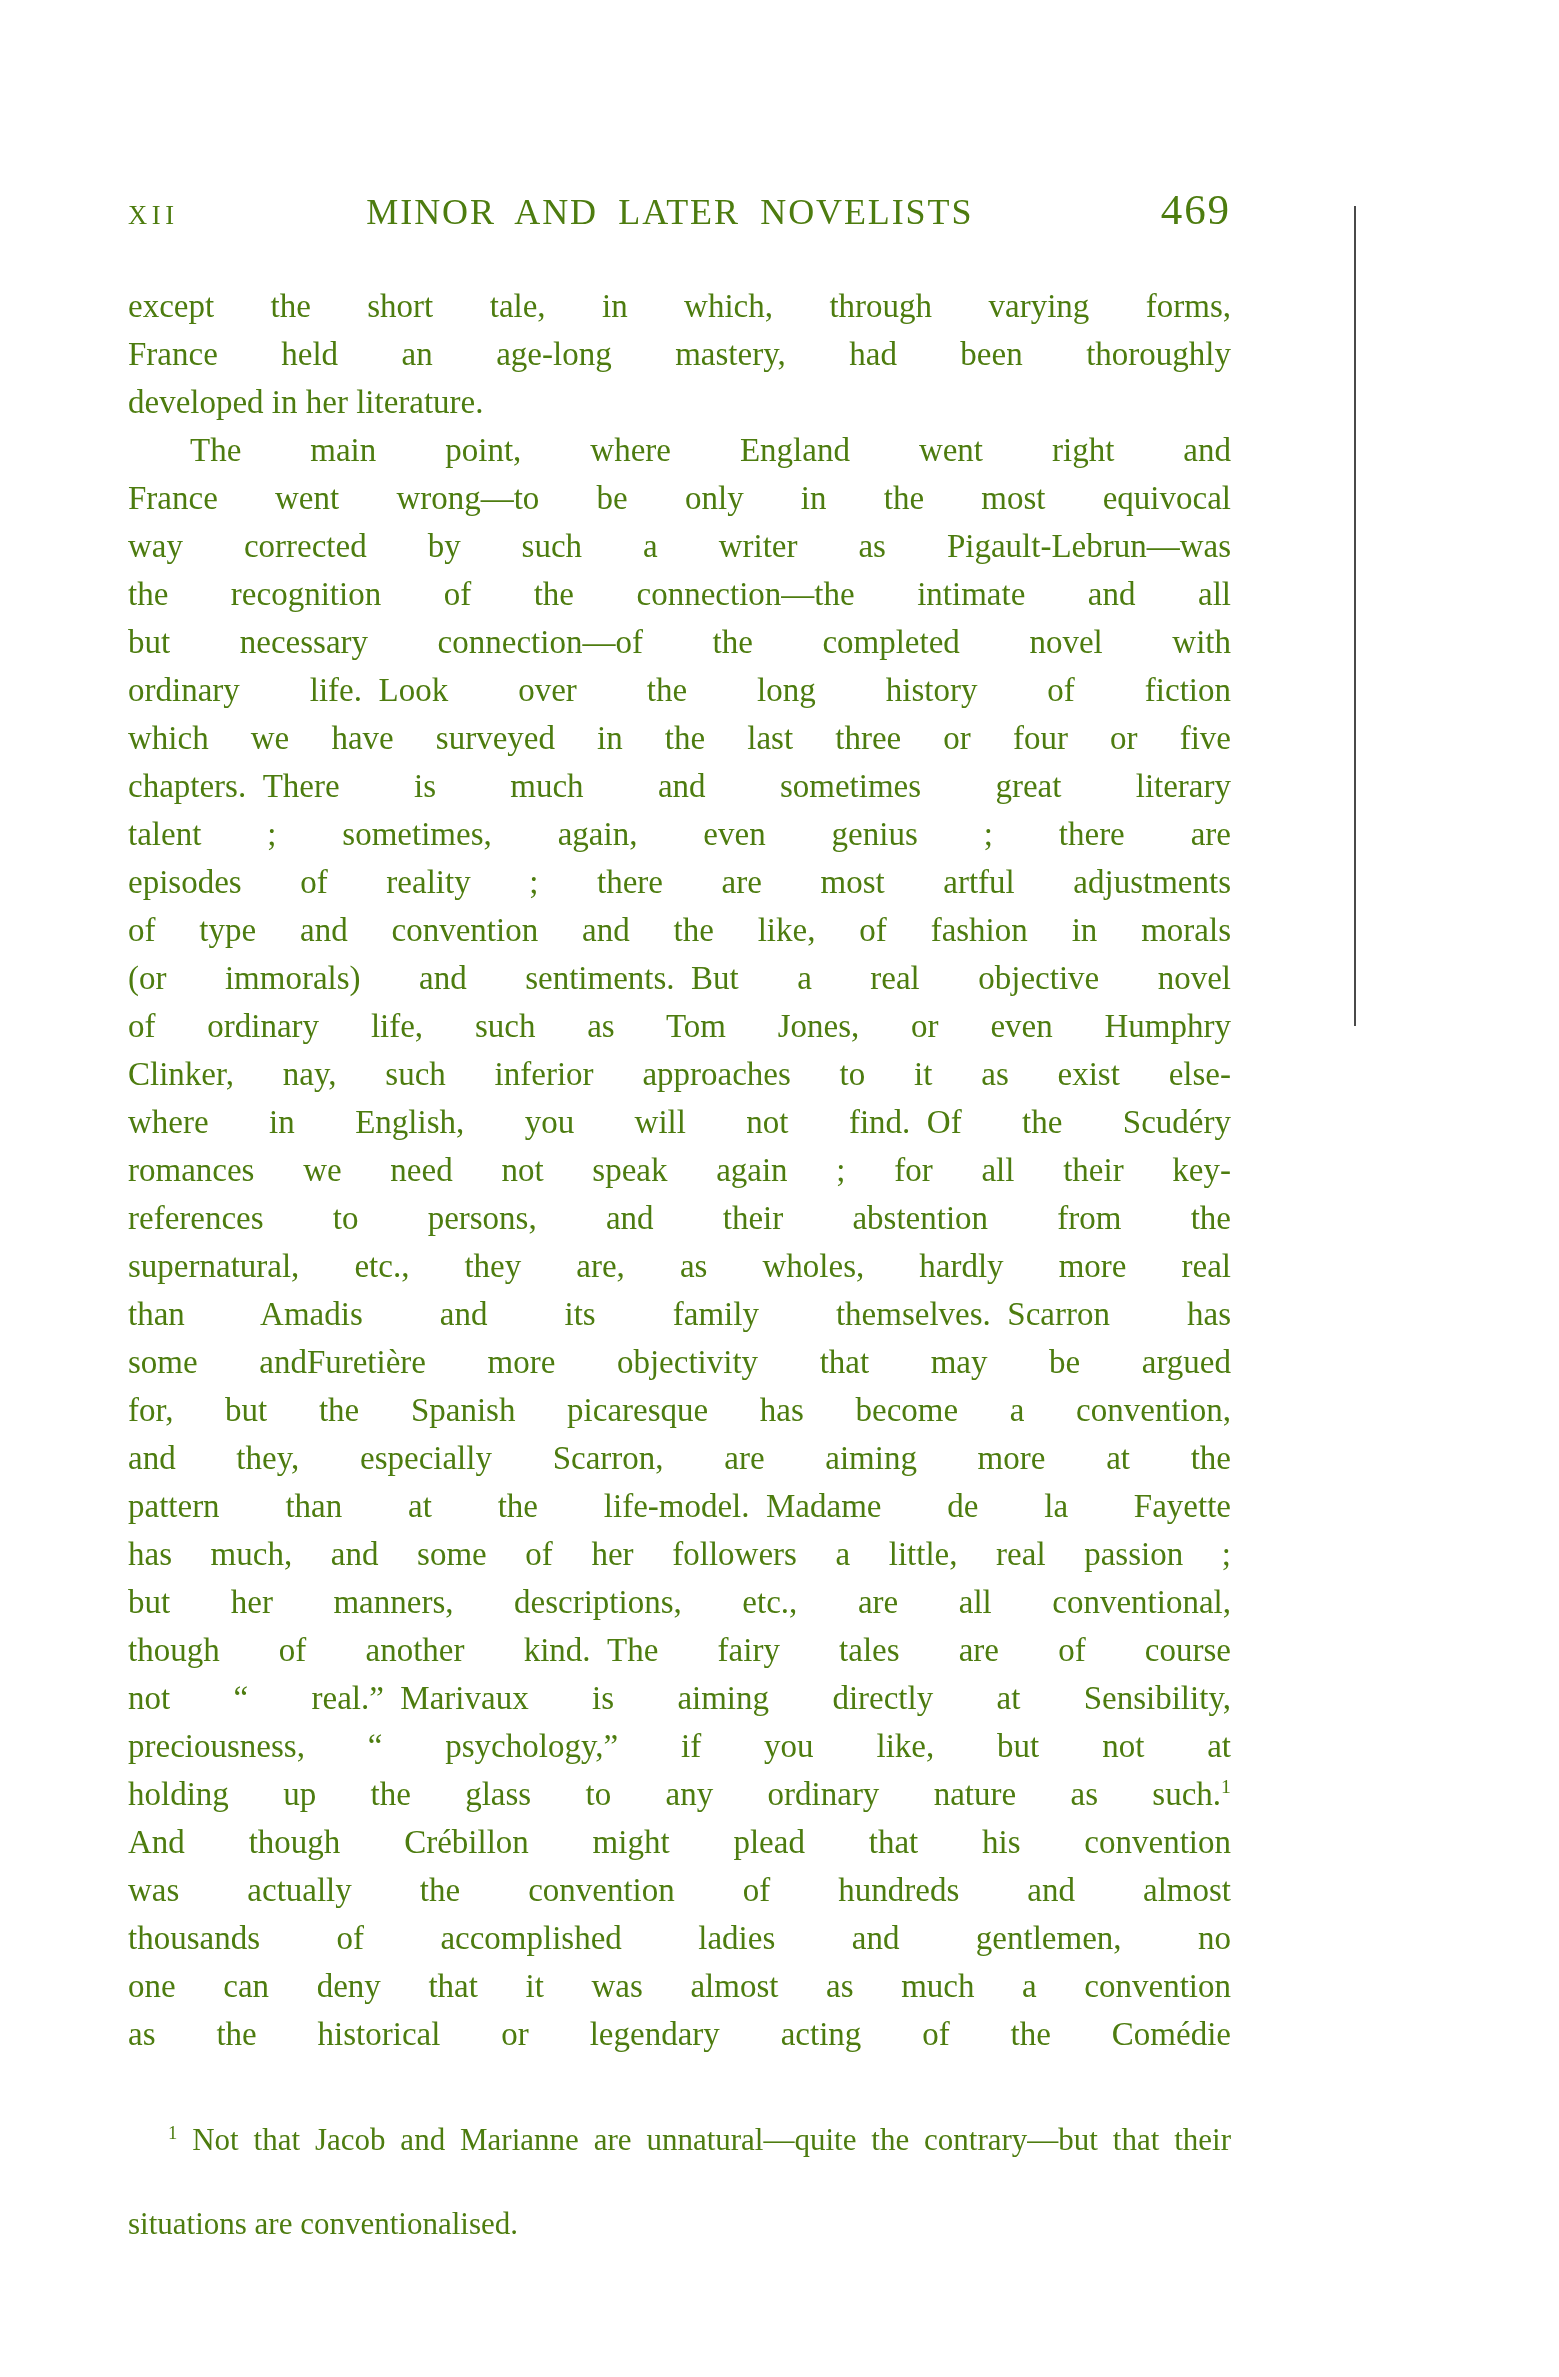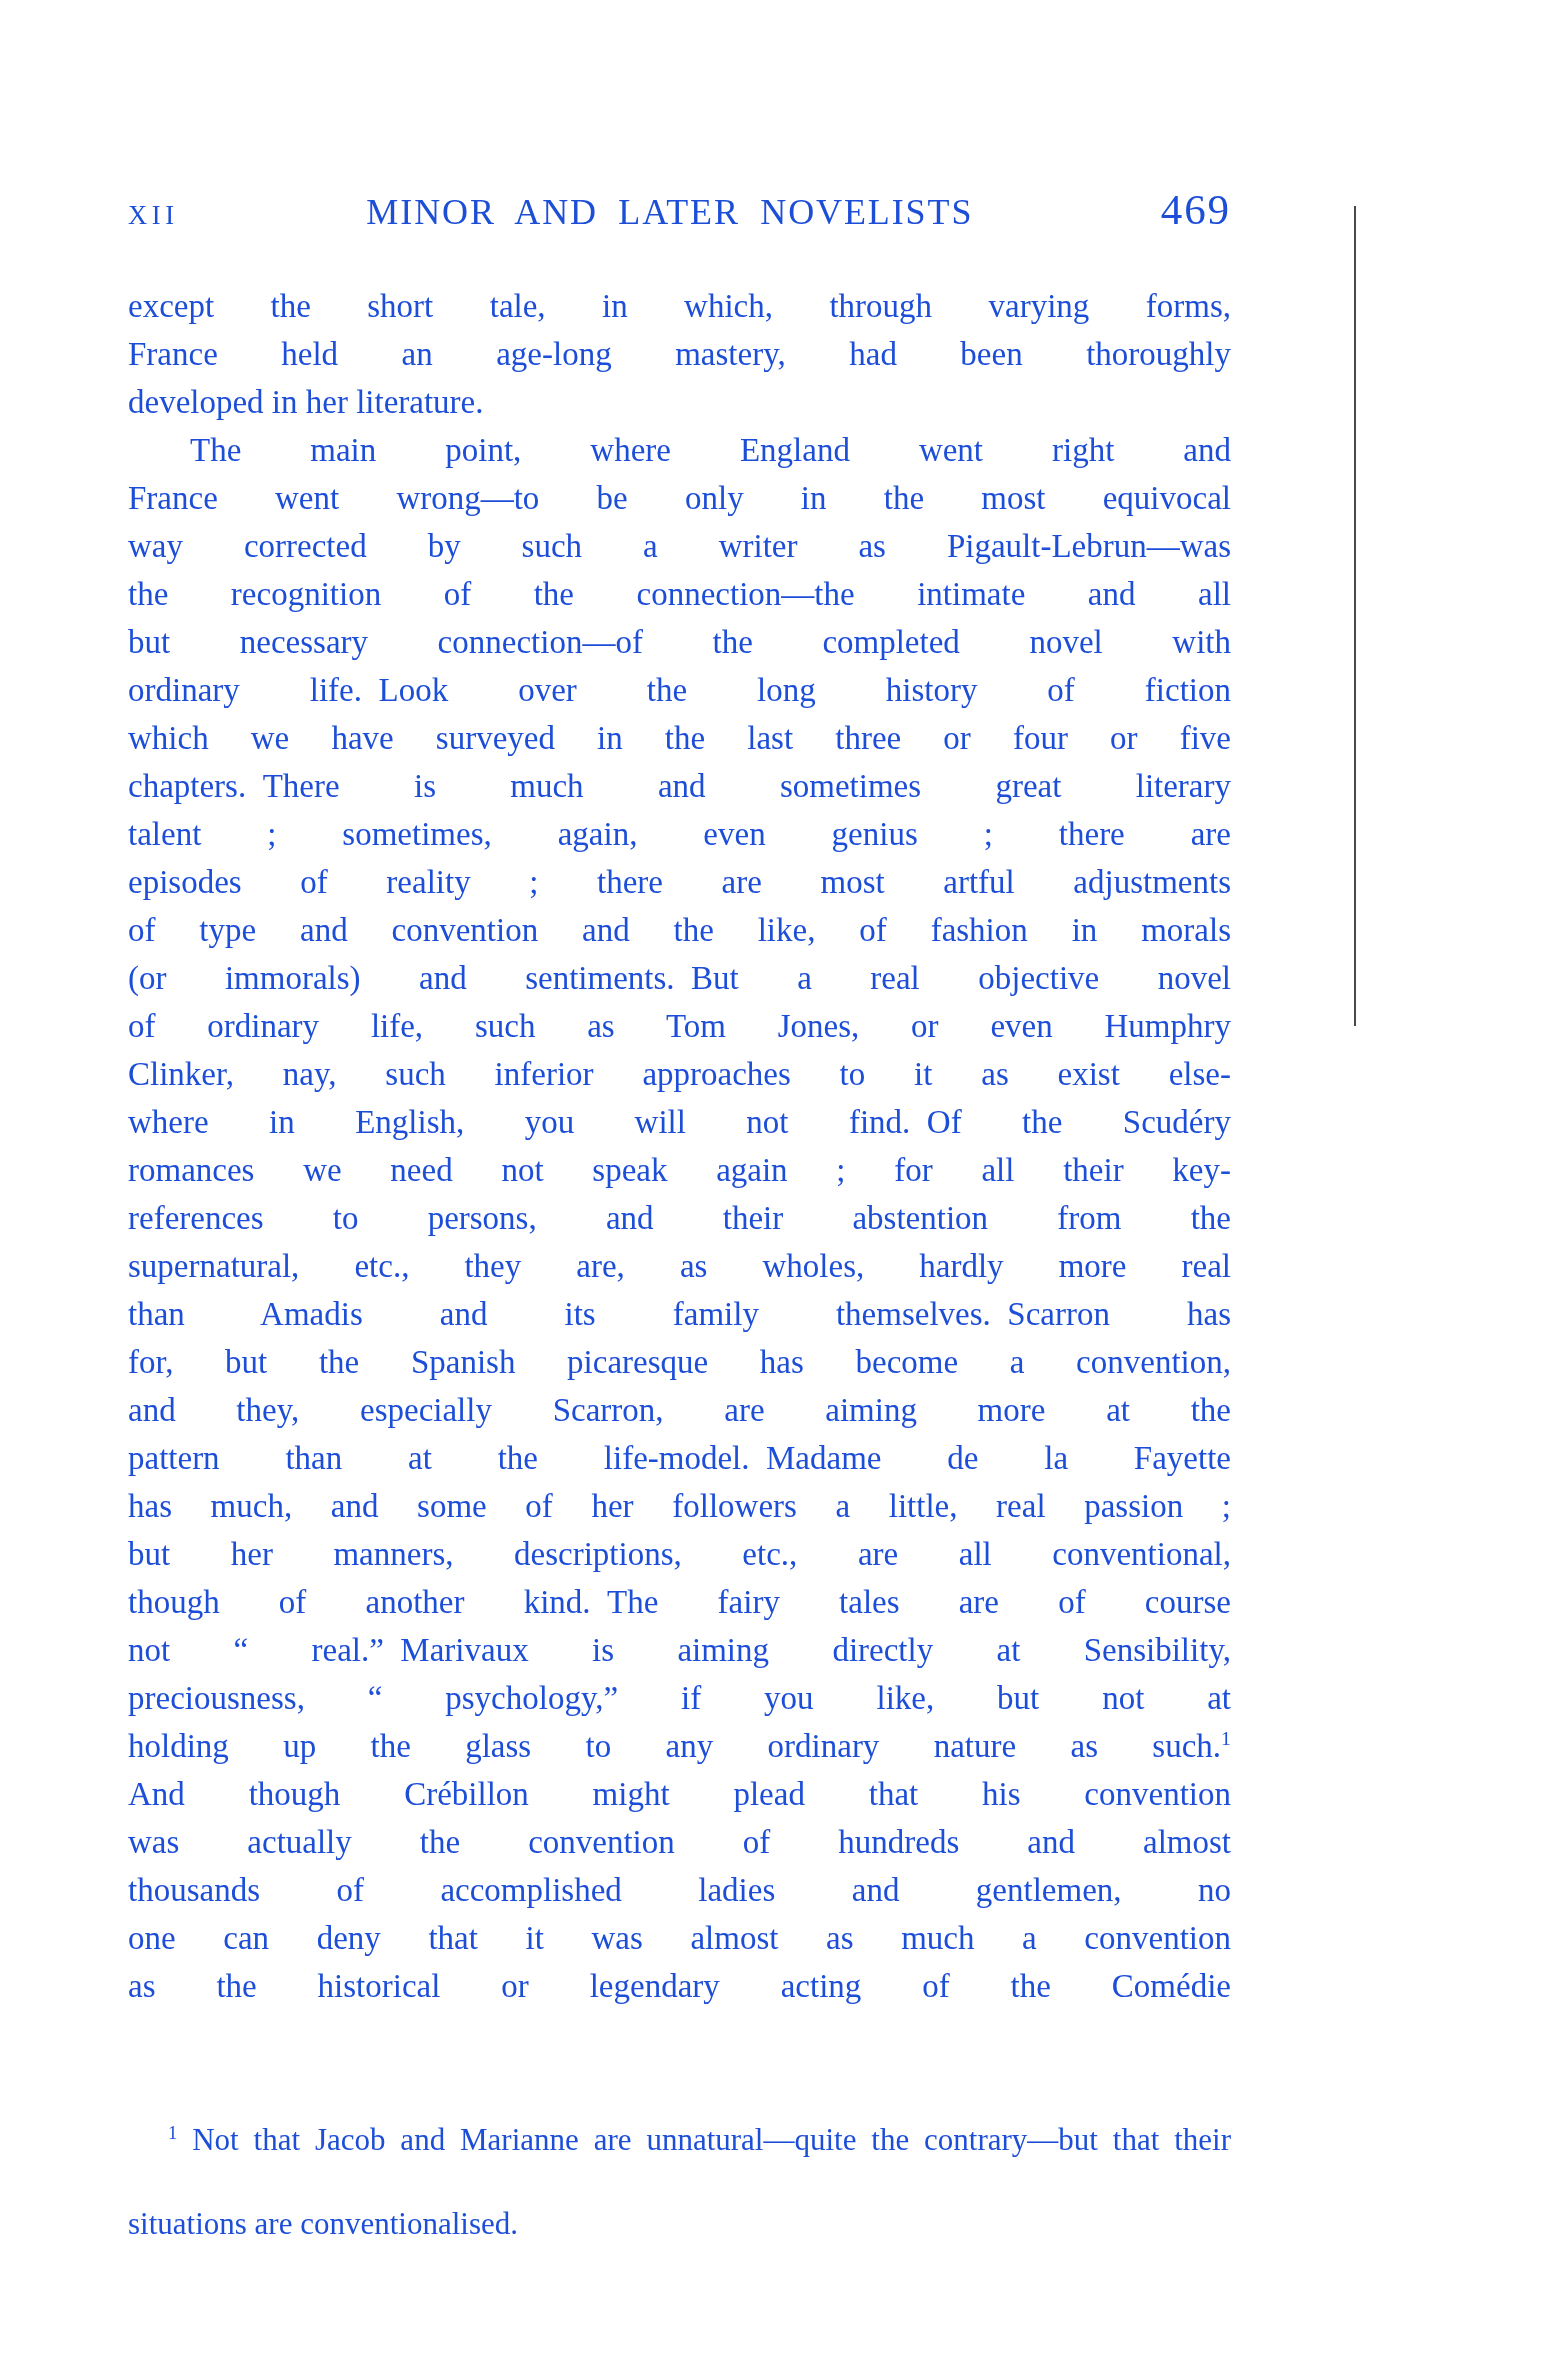--- a/index.html
+++ b/index.html
@@ -2,21 +2,21 @@
 <html style="font-size:15px"><head>
 <meta charset="utf-8">
 <style>
   html, body { margin: 0; padding: 0; background: #ffffff; }
   .page {
     position: relative;
     width: 1560px;
     height: 2377px;
     background: #ffffff;
     font-family: "Liberation Serif", serif;
-    color: #1d4ed8;
+    color: #4d7c0f;
     overflow: hidden;
   }
   .running-header {
     position: absolute;
     left: 128px;
     top: 185px;
     width: 1103px;
     display: flex;
     align-items: baseline;
     justify-content: space-between;
@@ -108,20 +108,21 @@
       <div class="line"><span>episodes of reality ; there are most artful adjustments</span></div>
       <div class="line"><span>of type and convention and the like, of fashion in morals</span></div>
       <div class="line"><span>(or immorals) and sentiments. But a real objective novel</span></div>
       <div class="line"><span>of ordinary life, such as </span><span class="it">Tom Jones</span><span>, or even </span><span class="it">Humphry</span></div>
       <div class="line"><span class="it">Clinker</span><span>, nay, such inferior approaches to it as exist else-</span></div>
       <div class="line"><span>where in English, you will not find. Of the Scudéry</span></div>
       <div class="line"><span>romances we need not speak again ; for all their key-</span></div>
       <div class="line"><span>references to persons, and their abstention from the</span></div>
       <div class="line"><span>supernatural, etc., they are, as wholes, hardly more real</span></div>
       <div class="line"><span>than </span><span class="it">Amadis</span><span> and its family themselves. Scarron has</span></div>
+      <div class="line"><span>some andFuretière more objectivity that may be argued</span></div>
       <div class="line"><span>for, but the Spanish picaresque has become a convention,</span></div>
       <div class="line"><span>and they, especially Scarron, are aiming more at the</span></div>
       <div class="line"><span>pattern than at the life-model. Madame de la Fayette</span></div>
       <div class="line"><span>has much, and some of her followers a little, real passion ;</span></div>
       <div class="line"><span>but her manners, descriptions, etc., are all conventional,</span></div>
       <div class="line"><span>though of another kind. The fairy tales are of course</span></div>
       <div class="line"><span>not “ real.” Marivaux is aiming directly at Sensibility,</span></div>
       <div class="line"><span>preciousness, “ psychology,” if you like, but not at</span></div>
       <div class="line"><span>holding up the glass to any ordinary nature as such.</span><sup>1</sup></div>
       <div class="line"><span>And though Crébillon might plead that his convention</span></div>

